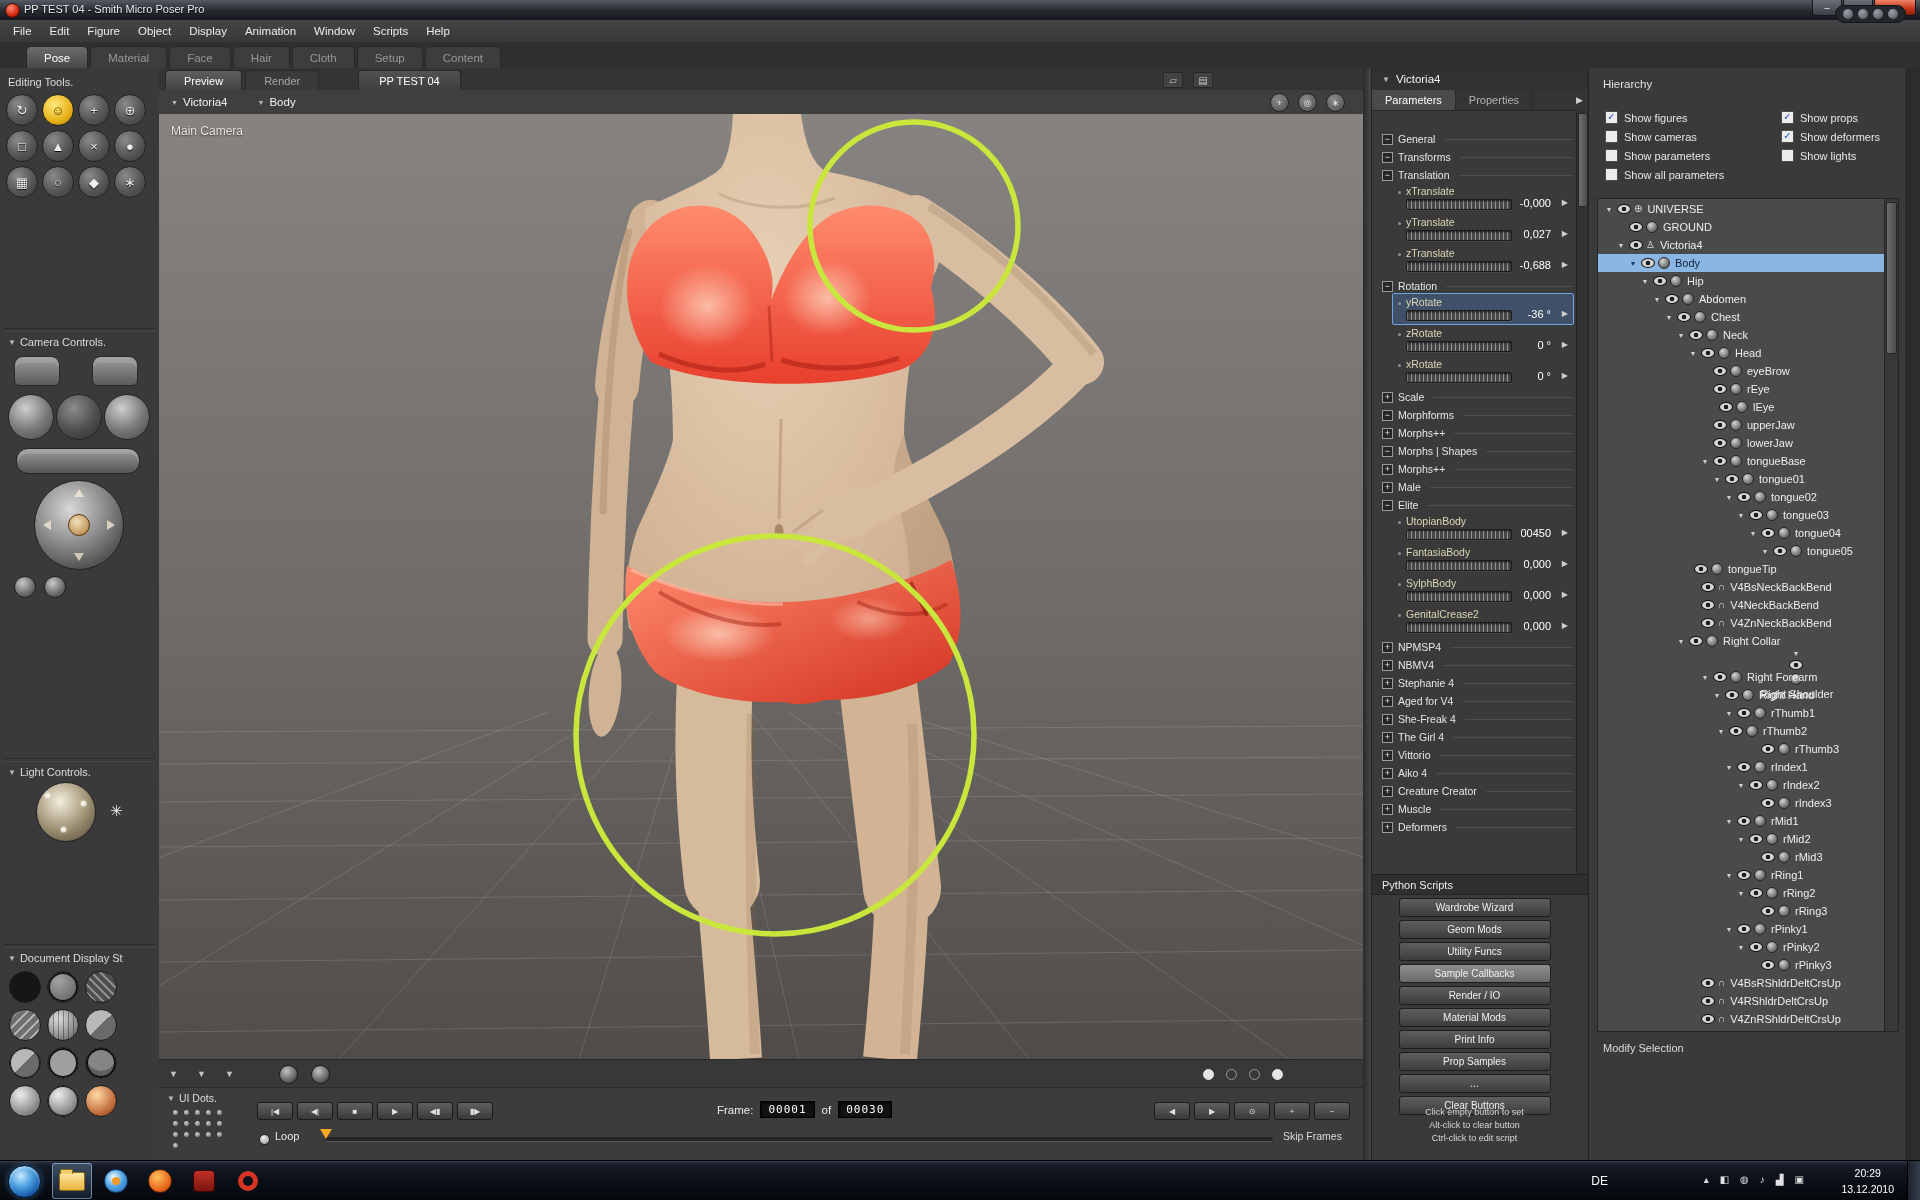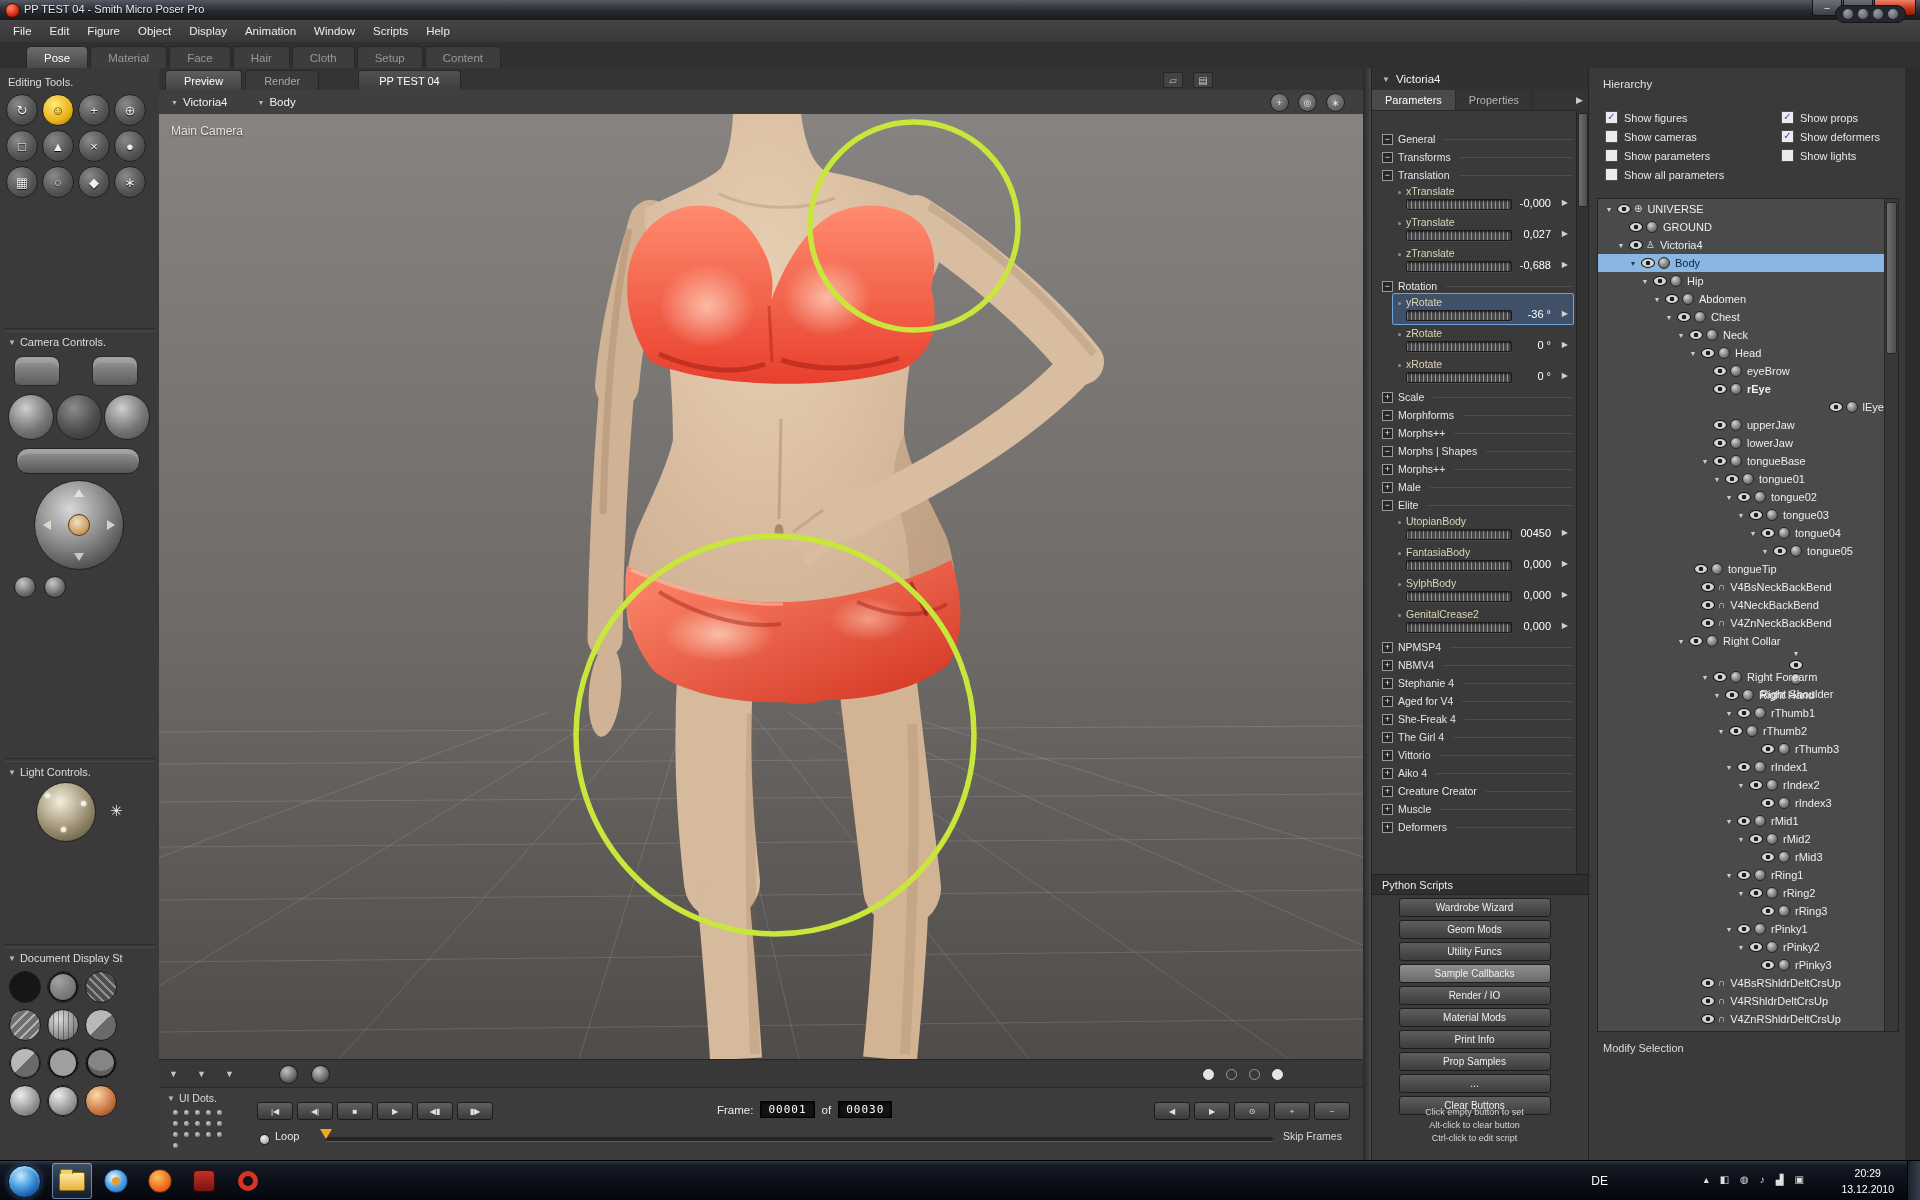--- a/index.html
+++ b/index.html
@@ -864,27 +864,27 @@
               <span class="eye"></span>
               <span class="tico tico-part"></span>
               <span class="tlabel">Head</span>
             </div>
             <div class="trow" style="padding-left: 102px;">
               <span class="tarrow"></span>
               <span class="eye"></span>
               <span class="tico tico-part"></span>
               <span class="tlabel">eyeBrow</span>
             </div>
-            <div class="trow" style="padding-left: 102px; font-weight: bold;">
+            <div class="trow" style="padding-left: 102px;">
               <span class="tarrow"></span>
               <span class="eye"></span>
               <span class="tico tico-part"></span>
               <span class="tlabel">rEye</span>
             </div>
-            <div class="trow" style="padding-left: 108px; justify-content: flex-end;">
+            <div class="trow" style="padding-left: 108px;">
               <span class="tarrow"></span>
               <span class="eye"></span>
               <span class="tico tico-part"></span>
               <span class="tlabel">lEye</span>
             </div>
             <div class="trow" style="padding-left: 102px;">
               <span class="tarrow"></span>
               <span class="eye"></span>
               <span class="tico tico-part"></span>
               <span class="tlabel">upperJaw</span>

